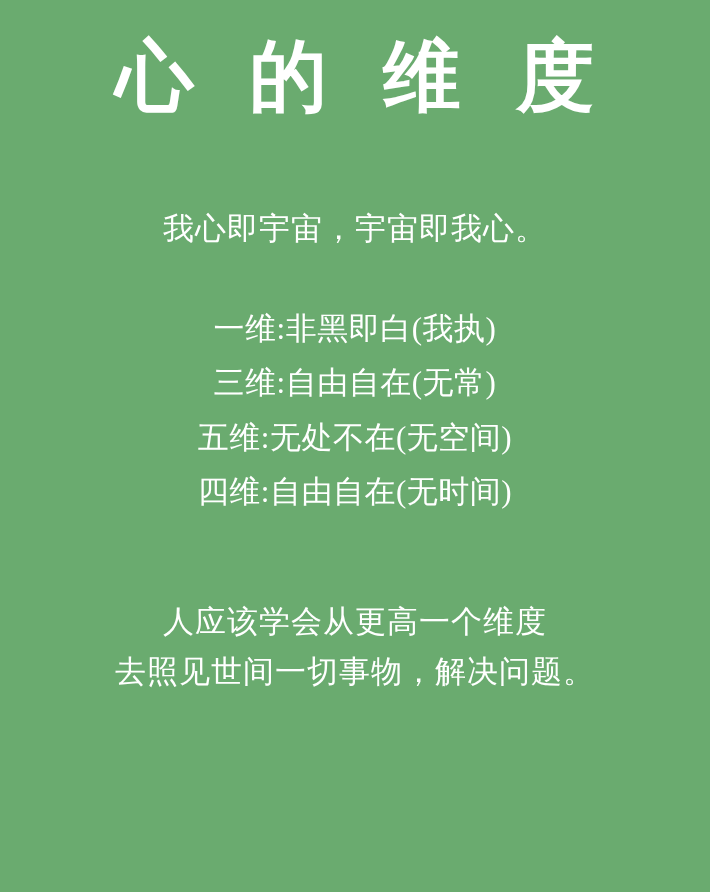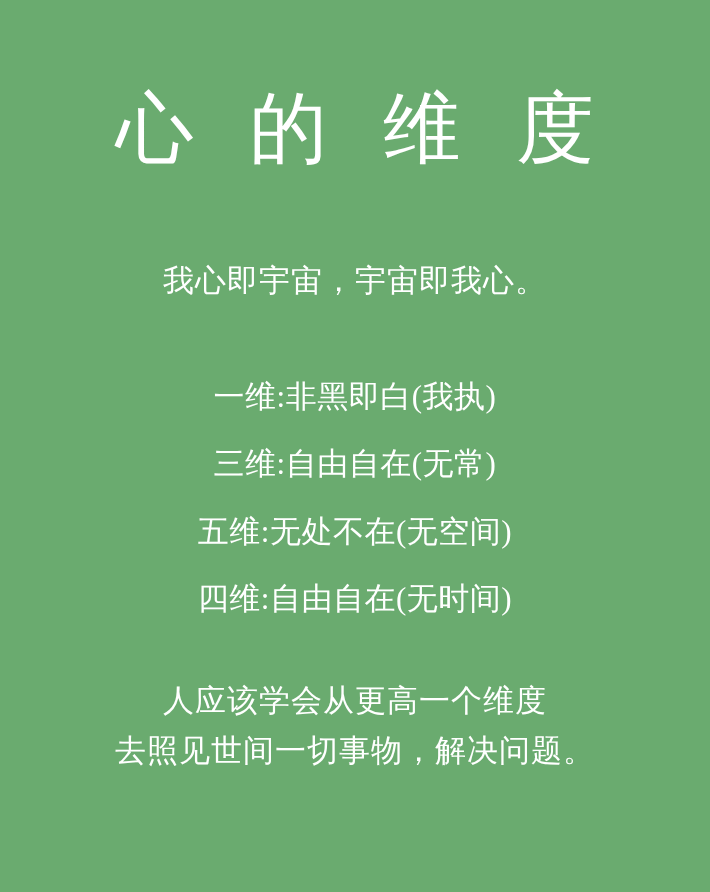--- a/index.html
+++ b/index.html
@@ -18,58 +18,58 @@
     position: relative;
     width: 710px;
     height: 892px;
     background: #6aab6f;
     box-sizing: border-box;
     display: flex;
     flex-direction: column;
     align-items: center;
   }
   .title {
-    margin-top: 88px;
+    margin-top: 36px;
     font-size: 78px;
     line-height: 1.05;
     letter-spacing: 18px;
     text-indent: 18px;
-    font-weight: 400;
+    font-weight: 700;
     color: #ffffff;
     text-align: center;
     white-space: nowrap;
   }
   .intro {
     margin-top: 86px;
     text-align: left;
     font-size: 31px;
     line-height: 1.62;
     letter-spacing: 1px;
     color: #ffffff;
   }
   .intro div {
     white-space: nowrap;
   }
   .dimension-list {
-    margin-top: 66px;
+    margin-top: 50px;
     display: flex;
     flex-direction: column;
     align-items: center;
-    gap: 17px;
+    gap: 4px;
   }
   .dimension-item {
     font-size: 31px;
     line-height: 1.62;
     letter-spacing: 0.5px;
     color: #ffffff;
     white-space: nowrap;
     text-align: center;
   }
   .closing {
-    margin-top: 52px;
+    margin-top: 80px;
     text-align: center;
     font-size: 31px;
     line-height: 1.62;
     letter-spacing: 1px;
     color: #ffffff;
   }
   .closing div {
     white-space: nowrap;
   }
 </style>

